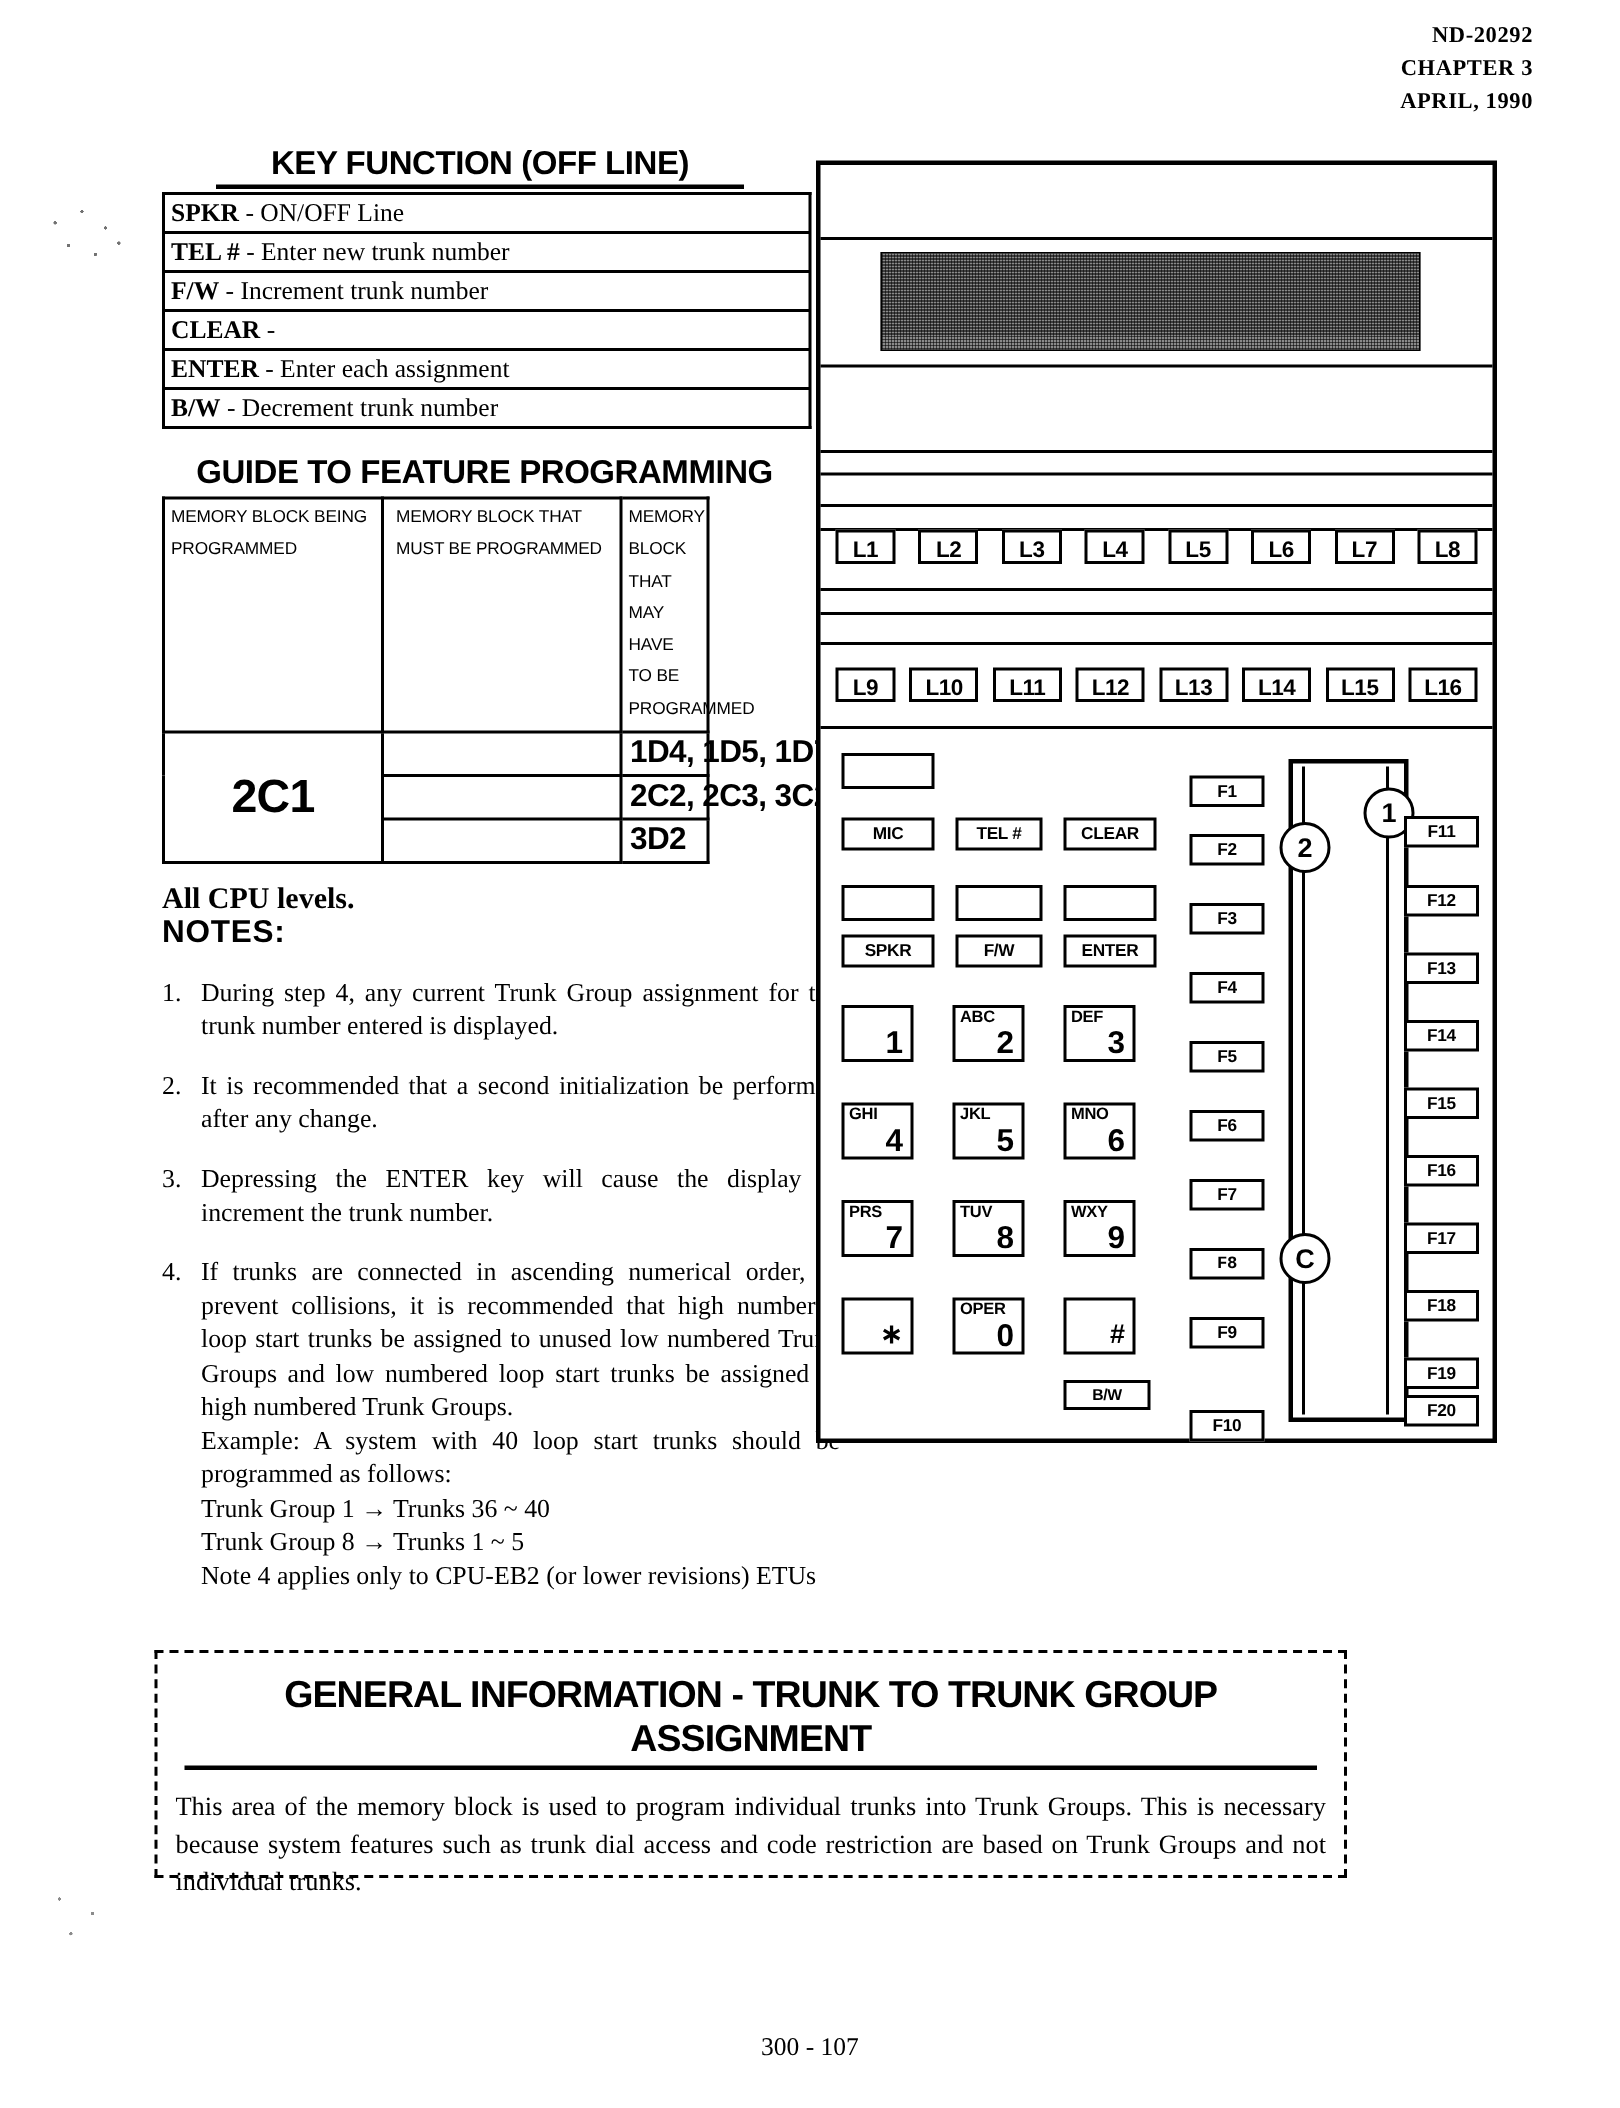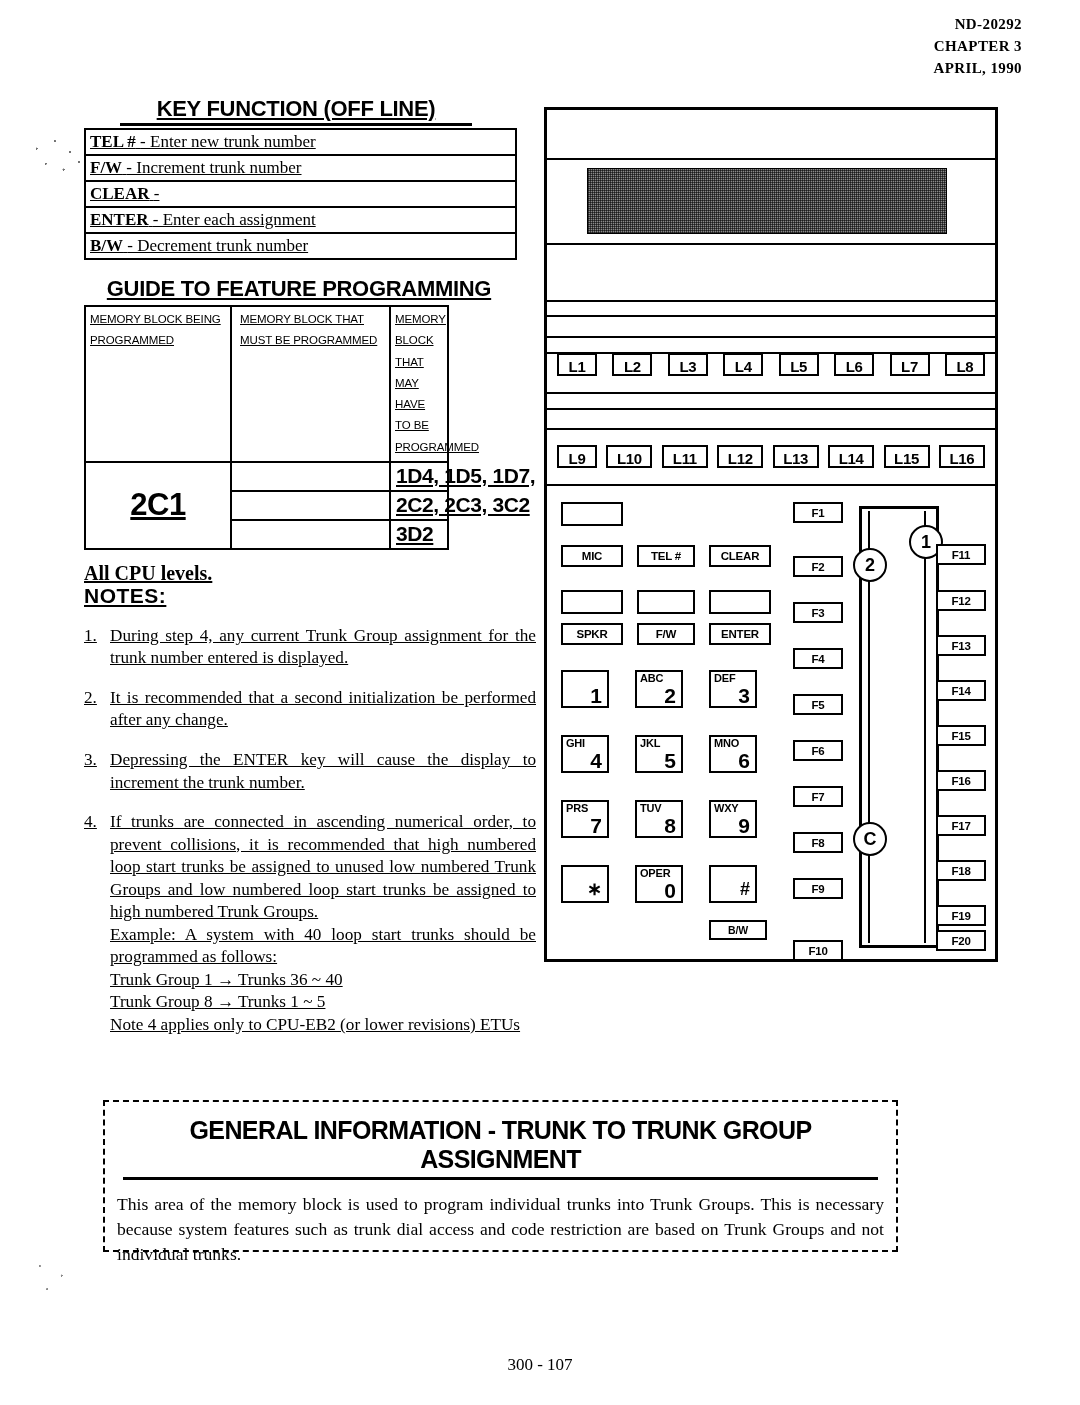--- a/index.html
+++ b/index.html
@@ -18,21 +18,21 @@
     position:absolute;top:14px;right:58px;
     text-align:right;
     font-family:"Liberation Serif", serif;
     font-weight:bold;
     font-size:15px;
     line-height:1.45;
     letter-spacing:0.4px;
   }
 
   
-  .left-col{position:absolute;left:84px;top:96px;width:452px;text-decoration:underline;}
+  .left-col{position:absolute;left:108px;top:96px;width:452px;}
 
   .kf-title{
     font-family:"Liberation Sans", sans-serif;
     font-weight:bold;
     font-size:22px;
     letter-spacing:-0.3px;
     text-align:center;
     margin:0 0 2px 0;
     padding-bottom:1px;
     width:352px;
@@ -326,20 +326,23 @@
     <div>CHAPTER 3</div>
     <div>APRIL, 1990</div>
   </div>
 
   <div class="left-col">
 
     <div class="kf-title">KEY FUNCTION (OFF LINE)</div>
 
     <table class="keyfunc">
       <tbody>
+        <tr>
+          <td><span class="kf-key">SPKR</span> <span>- ON/OFF Line</span></td>
+        </tr>
         <tr>
           <td><span class="kf-key">TEL #</span> <span>-  Enter new trunk number</span></td>
         </tr>
         <tr>
           <td><span class="kf-key">F/W</span> <span>-  Increment trunk number</span></td>
         </tr>
         <tr>
           <td><span class="kf-key">CLEAR</span> <span>-</span></td>
         </tr>
         <tr>
@@ -526,28 +529,28 @@
         <span class="letters">OPER</span>
         <span class="digit">0</span>
       </div>
       <div class="dkey" style="left:162px;top:755px;width:48px;height:38px;">
         <span class="letters"></span>
         <span class="digit sym">#</span>
       </div>
 
       <div class="klabel" style="left:162px;top:810px;width:58px;height:20px;font-size:10.5px;">B/W</div>
 
-      <div class="fkey" style="left:246px;top:392px;">F1</div>
+      <div class="fkey" style="left:246px;top:407px;">F1</div>
       <div class="fkey" style="left:246px;top:446px;">F2</div>
       <div class="fkey" style="left:246px;top:492px;">F3</div>
       <div class="fkey" style="left:246px;top:538px;">F4</div>
       <div class="fkey" style="left:246px;top:584px;">F5</div>
       <div class="fkey" style="left:246px;top:630px;">F6</div>
       <div class="fkey" style="left:246px;top:676px;">F7</div>
-      <div class="fkey" style="left:246px;top:722px;">F8</div>
+      <div class="fkey" style="left:246px;top:722px;font-family:Liberation Mono, monospace;">F8</div>
       <div class="fkey" style="left:246px;top:768px;">F9</div>
       <div class="fkey" style="left:246px;top:814px;margin-top:16px;">F10</div>
 
       <div class="strip" style="left:312px;top:396px;width:80px;height:442px;">
         <div class="strip-inner"></div>
       </div>
 
       <div class="circ" style="left:362px;top:415px;">1</div>
       <div class="circ" style="left:306px;top:438px;">2</div>
       <div class="circ" style="left:306px;top:712px;">C</div>

